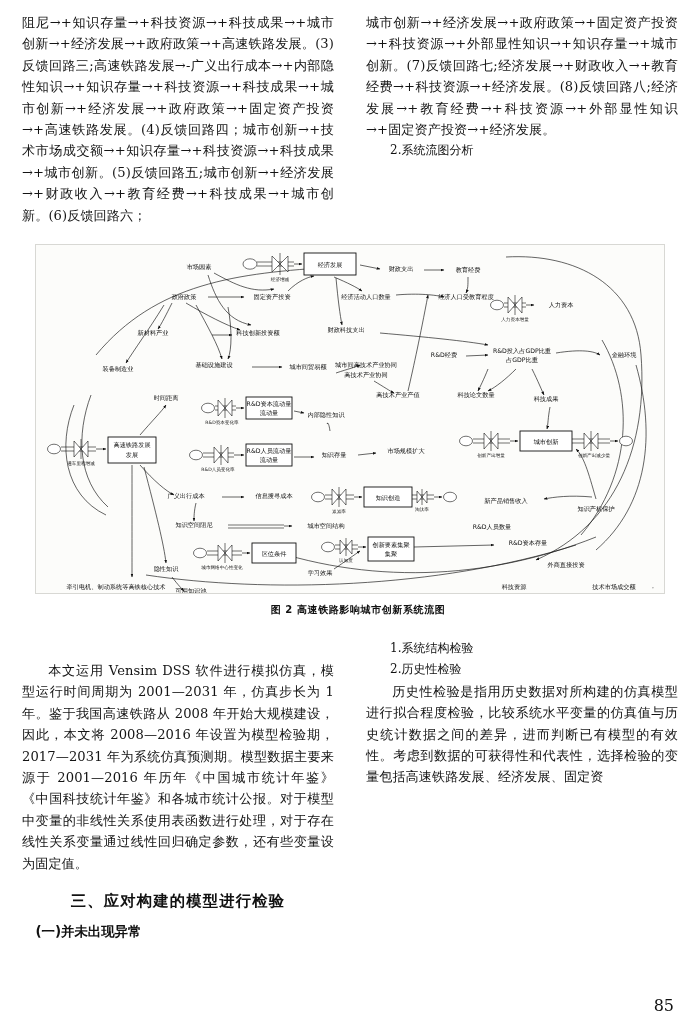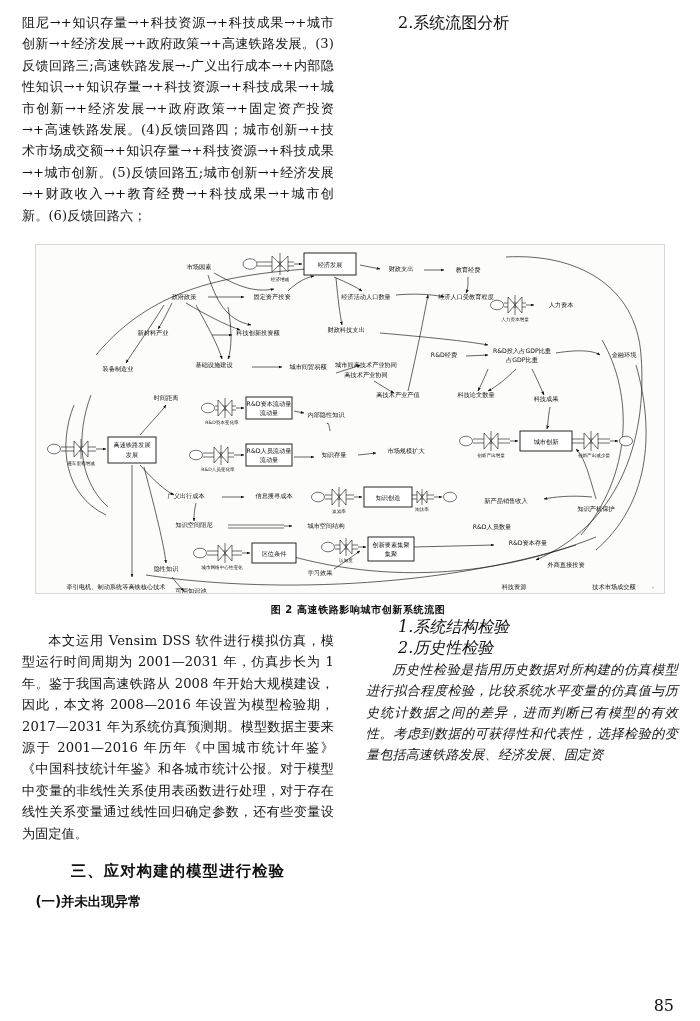--- a/index.html
+++ b/index.html
@@ -46,21 +46,21 @@
   }
   .h-sub {
     font-size:13.4px;
     font-weight:bold;
     margin:0;
     line-height:23px;
     text-indent:1em;
     font-family:"DejaVu Sans", sans-serif;
   }
   .h-num {
-    font-size:16px;
+    font-size:12px;
     margin:0;
     line-height:21.4px;
     text-indent:2em;
   }
 
   
   .figure-wrap {
     position:absolute;
     left:35px; top:244px;
     width:630px; height:350px;
@@ -100,20 +100,21 @@
 </head>
 <body>
 
 <div class="page">
 
   <div class="cols">
     <div class="col-left" style="top:12px;">
       <p class="para">阻尼→+知识存量→+科技资源→+科技成果→+城市创新→+经济发展→+政府政策→+高速铁路发展。(3)反馈回路三;高速铁路发展→-广义出行成本→+内部隐性知识→+知识存量→+科技资源→+科技成果→+城市创新→+经济发展→+政府政策→+固定资产投资→+高速铁路发展。(4)反馈回路四；城市创新→+技术市场成交额→+知识存量→+科技资源→+科技成果→+城市创新。(5)反馈回路五;城市创新→+经济发展→+财政收入→+教育经费→+科技成果→+城市创新。(6)反馈回路六；</p>
     </div>
     <div class="col-right" style="top:12px;">
+      <p class="para">城市创新→+经济发展→+政府政策→+固定资产投资→+科技资源→+外部显性知识→+知识存量→+城市创新。(7)反馈回路七;经济发展→+财政收入→+教育经费→+科技资源→+经济发展。(8)反馈回路八;经济发展→+教育经费→+科技资源→+外部显性知识→+固定资产投资→+经济发展。</p>
       <p class="h-num">2.系统流图分析</p>
     </div>
   </div>
 
   <div class="figure-wrap">
     <svg class="fig-svg" viewBox="0 0 630 350">
       <defs>
         <marker id="ah" markerWidth="6" markerHeight="6" refX="5.2" refY="2.2" orient="auto">
           <path d="M0,0 L5.6,2.2 L0,4.4 z" fill="#111"></path>
         </marker>
@@ -352,26 +353,26 @@
       <text class="nd" x="530" y="322">外商直接投资</text>
       <text class="nd" x="478" y="344">科技资源</text>
       <text class="nd" x="578" y="344">技术市场成交额</text>
     </svg>
     <div class="watermark-dot">ᵉ</div>
   </div>
 
   <div class="fig-caption">图 2  高速铁路影响城市创新系统流图</div>
 
   <div class="cols">
-    <div class="col-left" style="top:630px;">
+    <div class="col-left" style="top:660px;">
       <p class="para indent">本文运用 Vensim DSS 软件进行模拟仿真，模型运行时间周期为 2001—2031 年，仿真步长为 1 年。鉴于我国高速铁路从 2008 年开始大规模建设，因此，本文将 2008—2016 年设置为模型检验期，2017—2031 年为系统仿真预测期。模型数据主要来源于 2001—2016 年历年《中国城市统计年鉴》《中国科技统计年鉴》和各城市统计公报。对于模型中变量的非线性关系使用表函数进行处理，对于存在线性关系变量通过线性回归确定参数，还有些变量设为固定值。</p>
       <p class="h-section" style="margin-top:14px;">三、应对构建的模型进行检验</p>
       <p class="h-sub" style="margin-top:6px;">(一)并未出现异常</p>
     </div>
-    <div class="col-right" style="top:616px;font-style:italic;">
+    <div class="col-right" style="top:638px;">
       <p class="h-num">1.系统结构检验</p>
       <p class="h-num">2.历史性检验</p>
       <p class="para indent">历史性检验是指用历史数据对所构建的仿真模型进行拟合程度检验，比较系统水平变量的仿真值与历史统计数据之间的差异，进而判断已有模型的有效性。考虑到数据的可获得性和代表性，选择检验的变量包括高速铁路发展、经济发展、固定资</p>
     </div>
   </div>
 
   <div class="pagenum">85</div>
 </div>
 
 </body></html>

